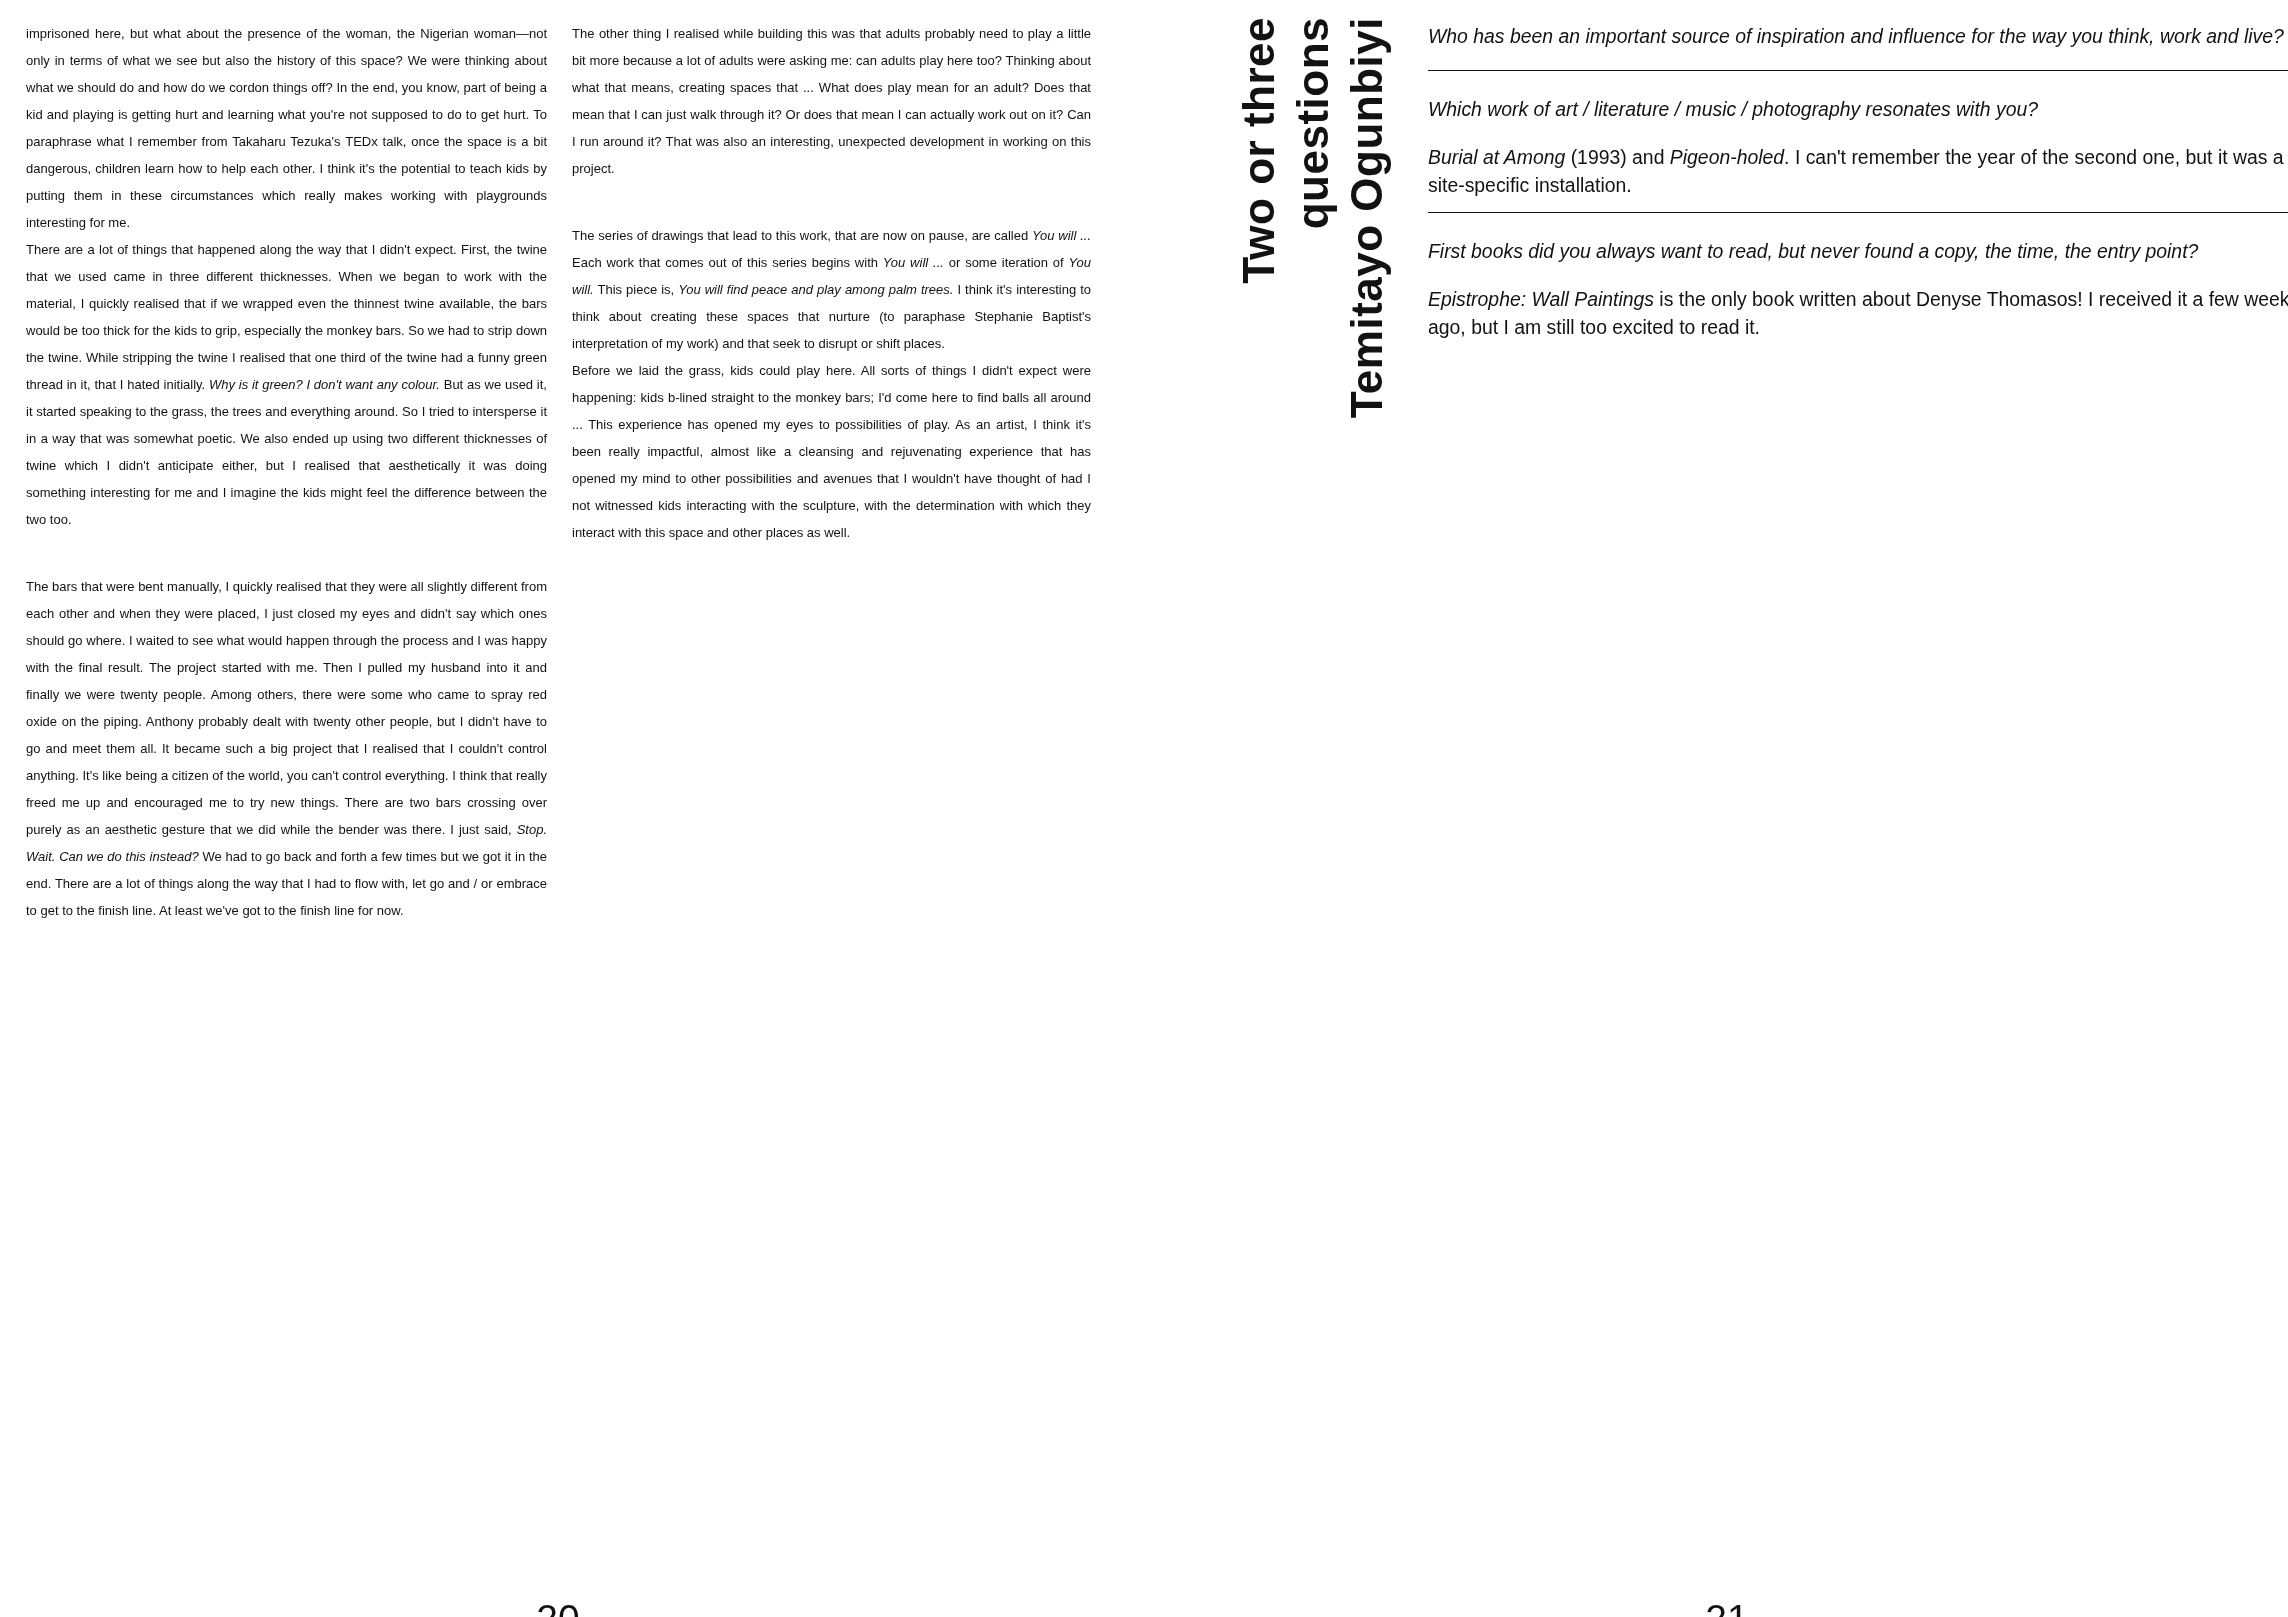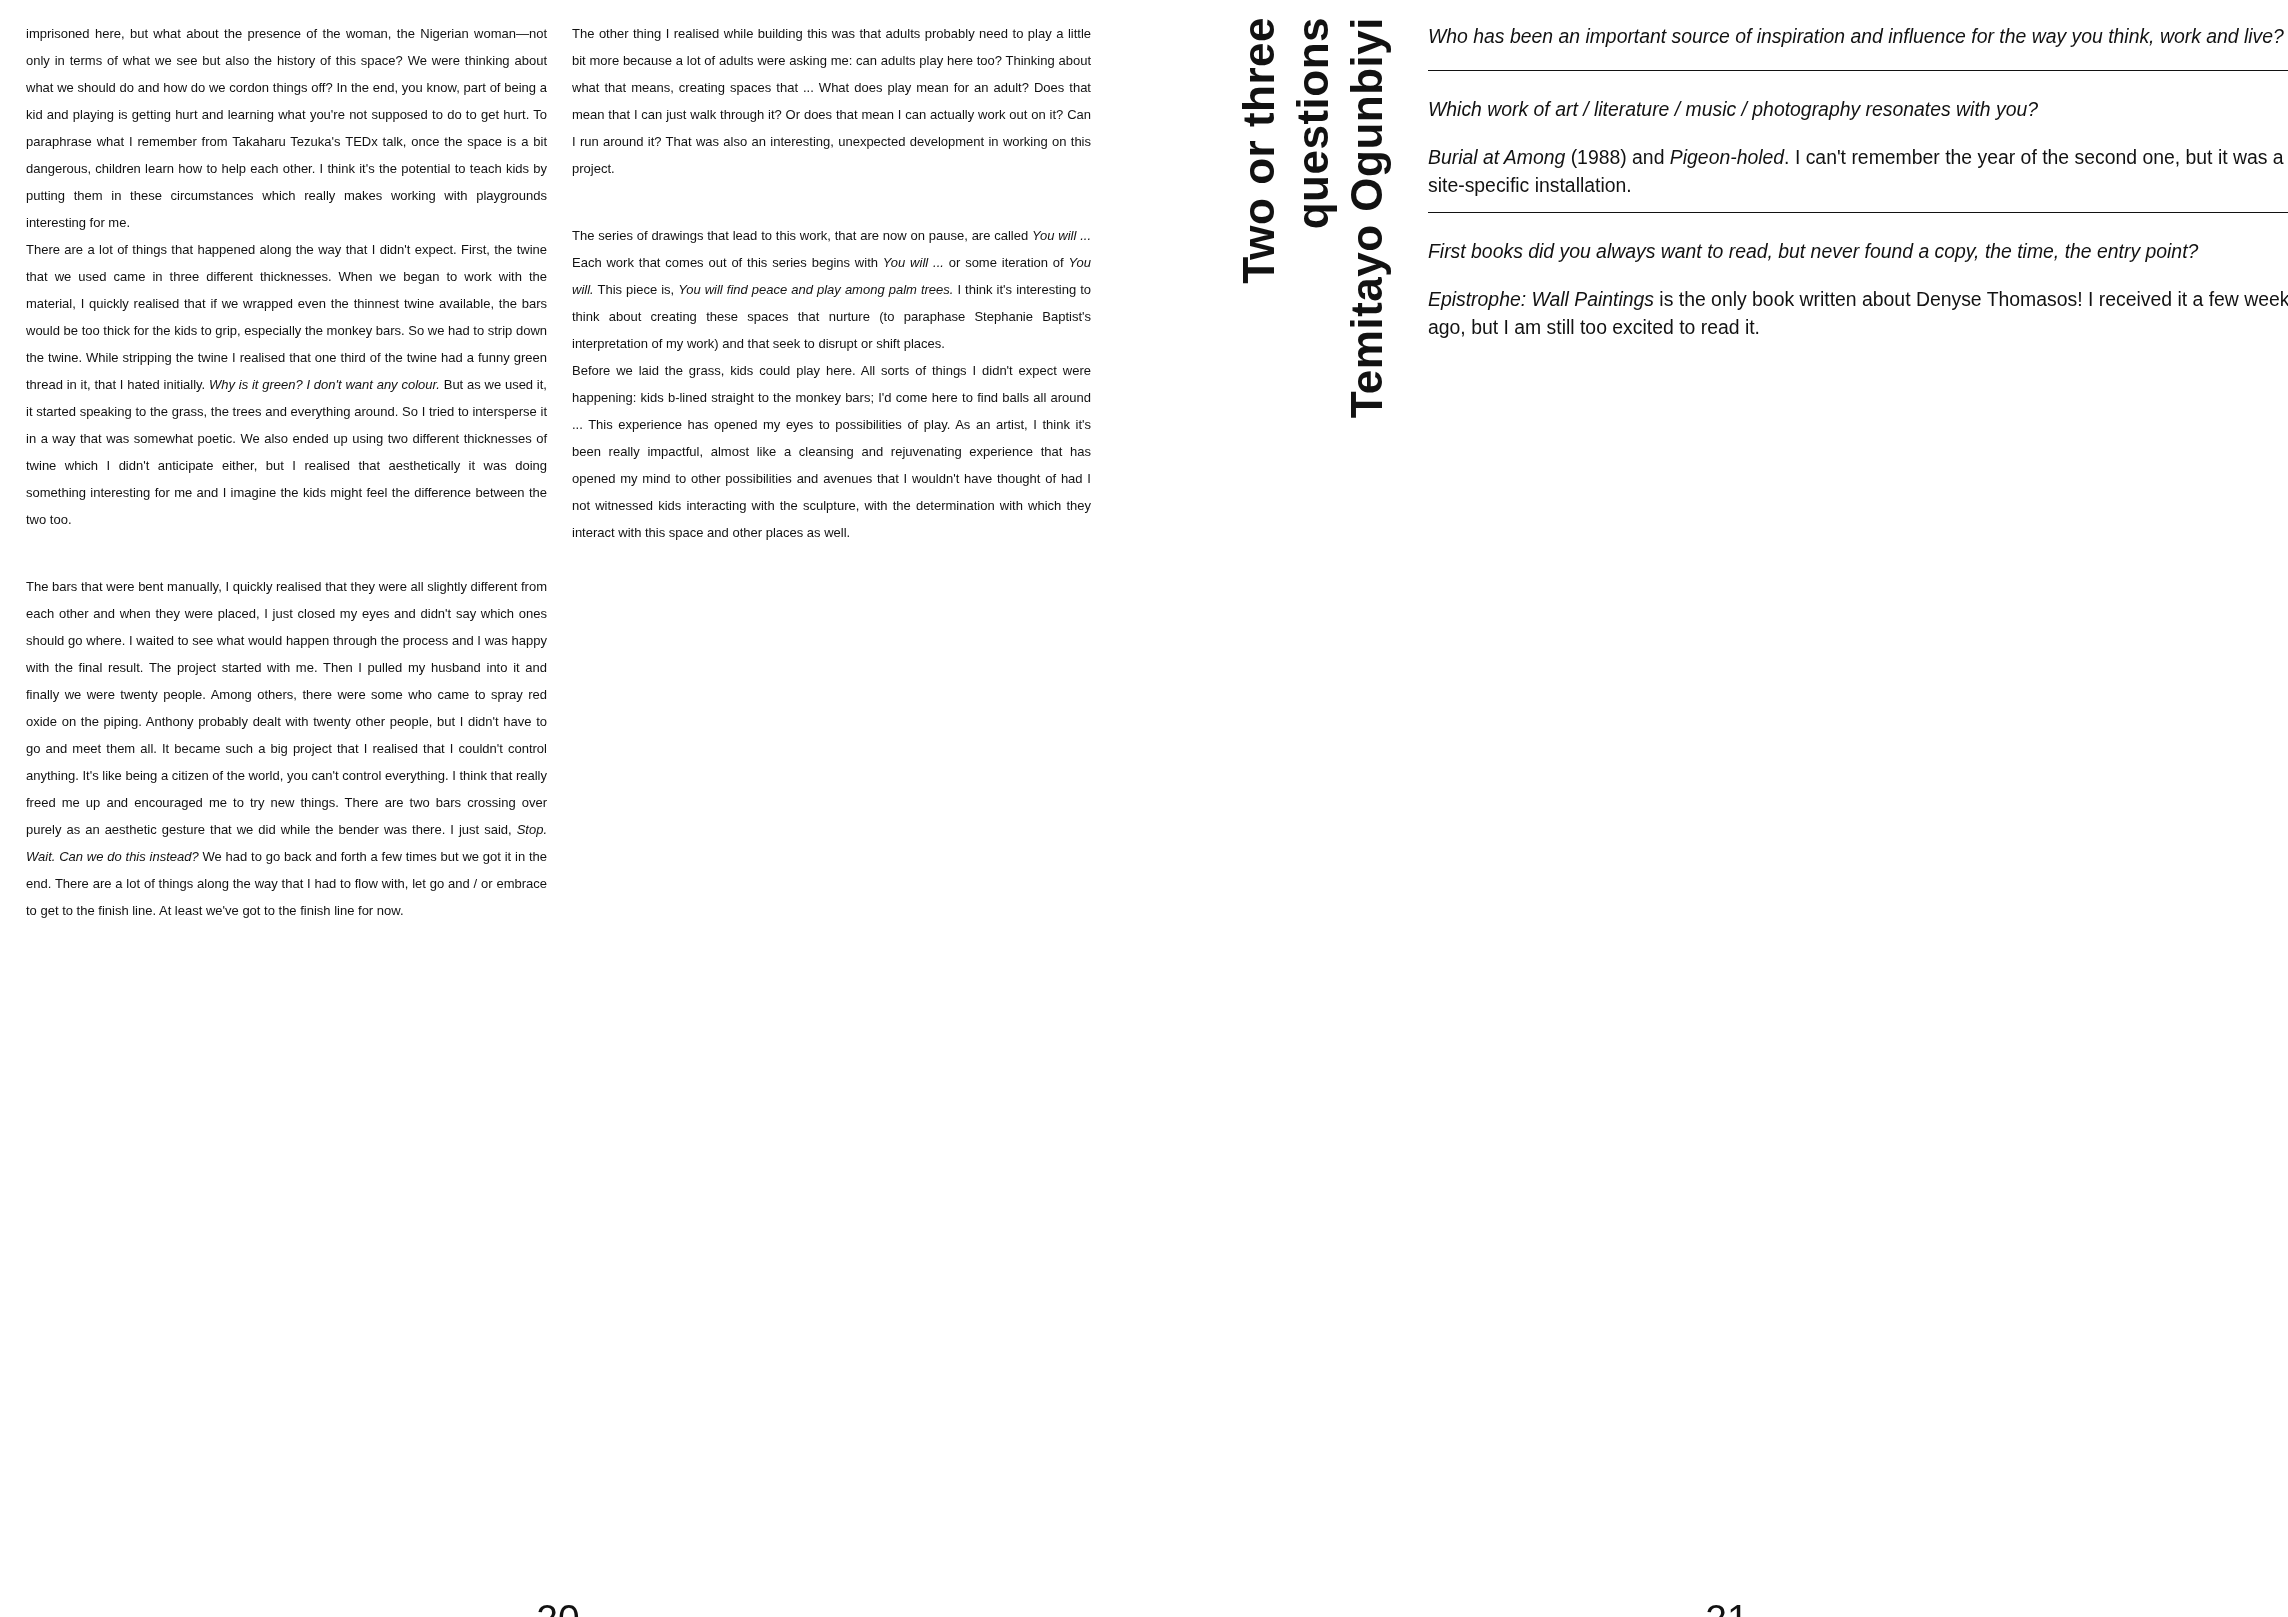--- a/index.html
+++ b/index.html
@@ -101,21 +101,21 @@
   </div>
 </div>
 
 <div class="qa-col">
   <div>
     <p class="qa-question">Who has been an important source of inspiration and influence for the way you think, work and live?</p>
     <hr class="qa-rule">
   </div>
   <div>
     <p class="qa-question">Which work of art / literature / music / photography resonates with you?</p>
-    <p class="qa-answer"><span class="it">Burial at Among</span><span> (1988) and </span><span class="it">Pigeon-holed</span><span>. I can't remember the year of the second one, but it was a site-specific installation.</span></p>
+    <p class="qa-answer"><span class="it">Burial at Among</span><span> (1993) and </span><span class="it">Pigeon-holed</span><span>. I can't remember the year of the second one, but it was a site-specific installation.</span></p>
     <hr class="qa-rule">
   </div>
   <div>
     <p class="qa-question">First books did you always want to read, but never found a copy, the time, the entry point?</p>
     <p class="qa-answer"><span class="it">Epistrophe: Wall Paintings</span><span> is the only book written about Denyse Thomasos! I received it a few weeks ago, but I am still too excited to read it.</span></p>
   </div>
 </div>
 
 <div class="footer" id="footer-left">
   <div class="rule"></div>

